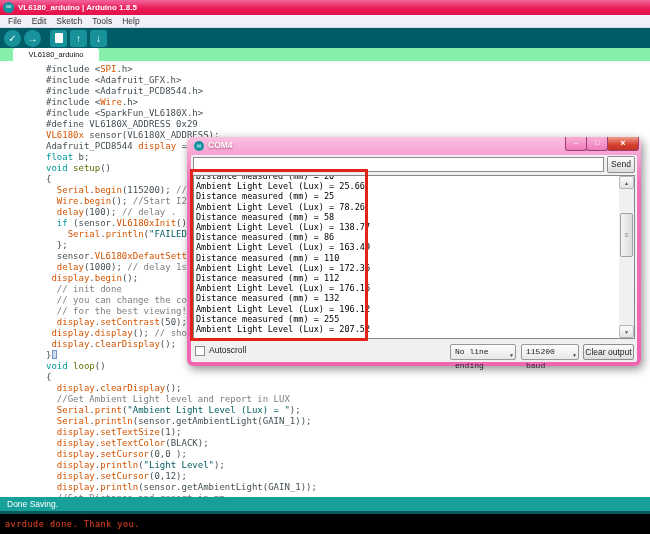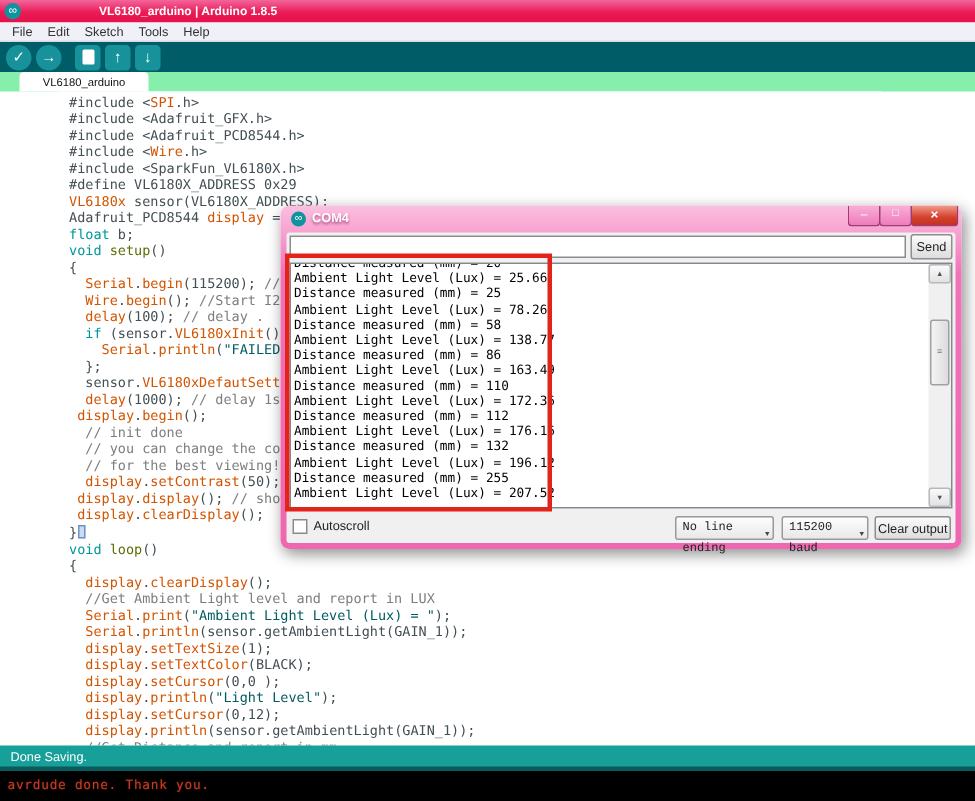--- a/index.html
+++ b/index.html
@@ -6,21 +6,21 @@
   body { font-family:"Liberation Sans", sans-serif; }
   .screen { position:relative; width:650px; height:534px; background:#fff; overflow:hidden; }
   .abs { position:absolute; }
 
   
   .titlebar { left:0; top:0; width:650px; height:15px;
     background:linear-gradient(180deg,#F2669C 0%,#EA1B55 55%,#E5114B 100%); }
   .app-icon { left:3px; top:2px; width:11px; height:11px; border-radius:50%;
     background:#10939F; color:#fff; font-size:8px; line-height:10px; text-align:center; }
   .title-text { left:18px; top:0; height:15px; line-height:15px; color:#fff;
-    font-size:8px; font-weight:bold;margin-left:48px; }
+    font-size:8px; font-weight:bold; }
 
   .menubar { left:0; top:15px; width:650px; height:13px; background:#F0F1F8;
     border-bottom:1px solid #D8DAE2; display:flex; align-items:center; padding-left:3px; }
   .menu-item { font-size:8.5px; color:#333; padding:0 5px; cursor:default; }
 
   .toolbar { left:0; top:28px; width:650px; height:20px; background:#005C66;
     display:flex; align-items:center; padding-left:4px; }
   .tbtn { width:17px; height:17px; background:#17929B; color:#fff; display:flex;
     align-items:center; justify-content:center; font-size:10px; margin-right:3px; }
   .tbtn.round { border-radius:50%; }

